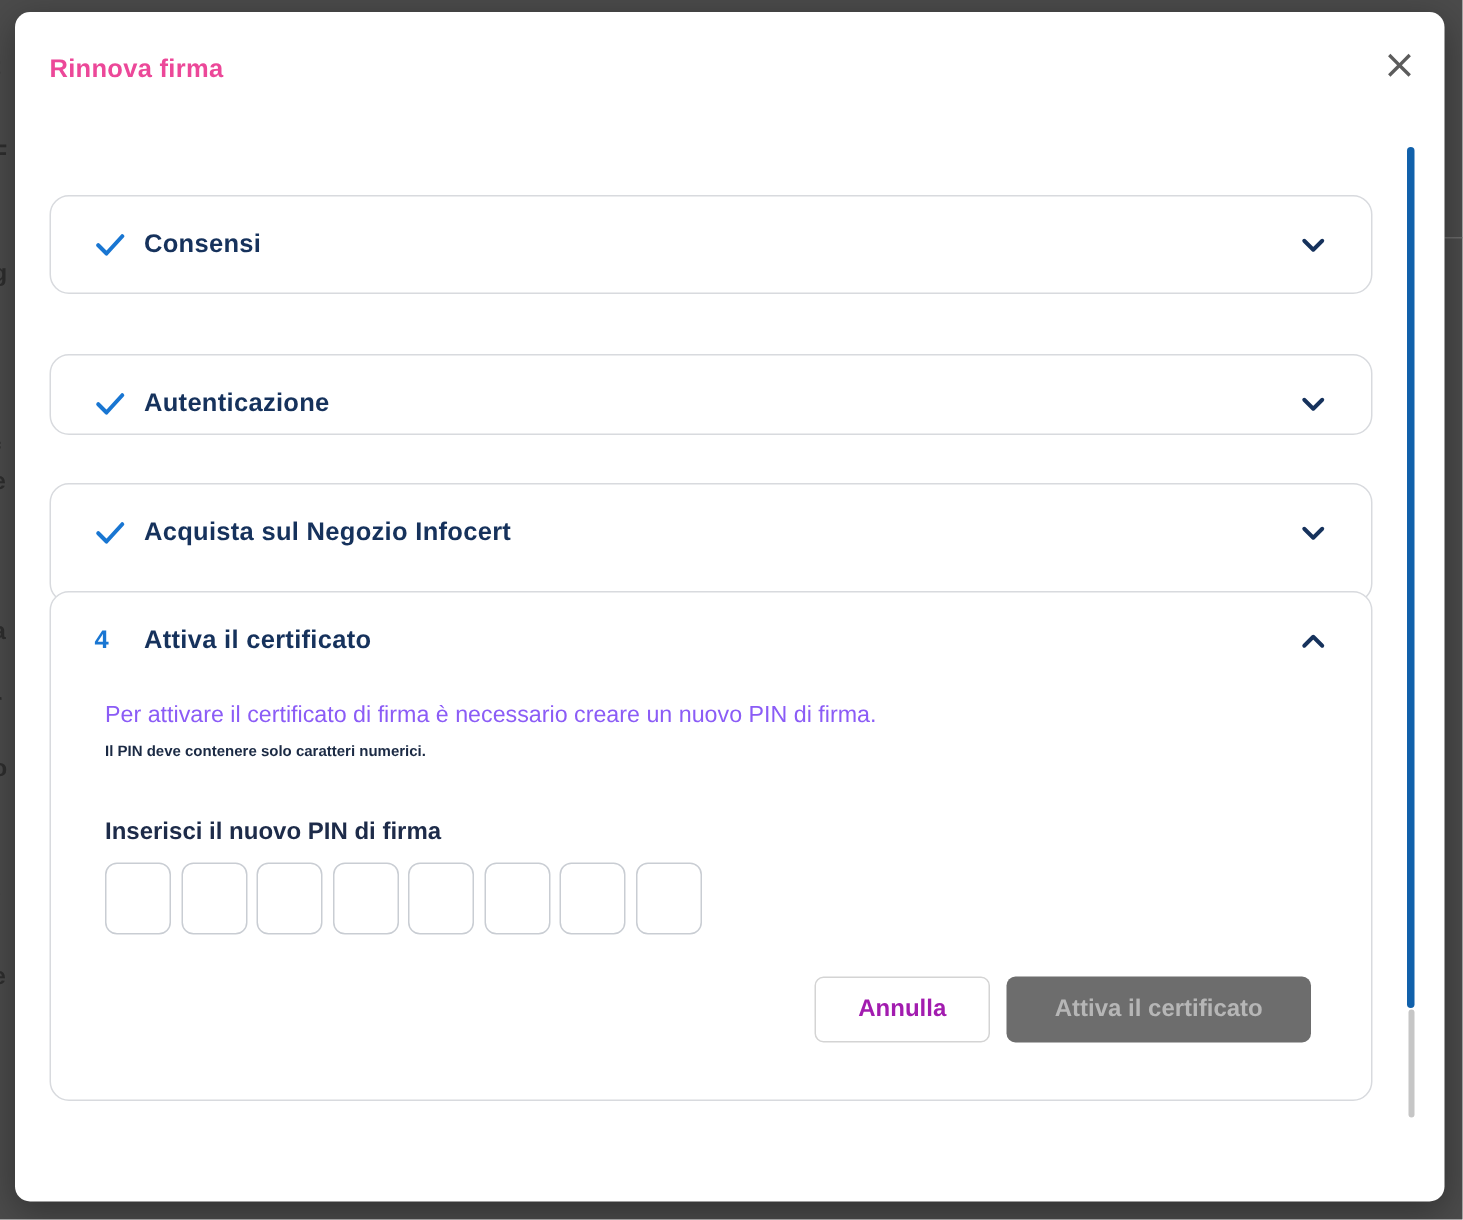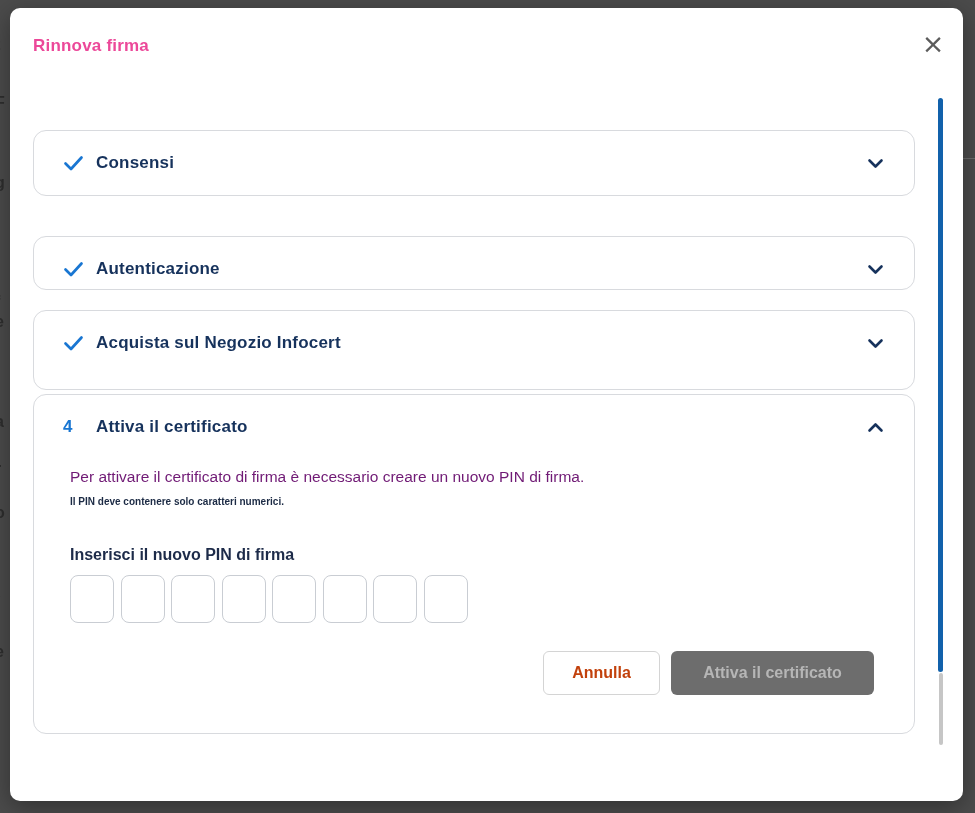--- a/index.html
+++ b/index.html
@@ -32,55 +32,55 @@
   .scrollbar { position:absolute; right:20px; top:90px; width:5px; height:647px; }
   .scrollbar .thumb { width:5px; height:574px; background:#1161ab; border-radius:3px; }
   .scrollbar .track-rest { width:4px; height:72px; background:#c6c6c6;
     border-radius:3px; margin:1px auto 0; }
 
   
   .step-card { position:absolute; left:23px; width:882px; background:#fff;
     border:1px solid #d8dade; border-radius:13px; }
   .card-1 { top:122px; height:66px; }
   .card-2 { top:228px; height:54px; }
-  .card-3 { top:302px; height:80px; }
+  .card-3 { top:314px; height:80px; }
   .card-4 { top:386px; height:340px; }
 
   .step-header { display:flex; align-items:center; height:64px;
     padding:0 30px 0 29px; cursor:pointer; background:none; border:none;
     width:100%; text-align:left; }
   .step-check { width:21px; height:17px; flex:0 0 21px; display:flex;
     align-items:center; }
   .step-number { width:21px; flex:0 0 21px; font-size:17px; font-weight:bold;
     color:#1976d2; }
   .step-label { margin-left:12px; font-size:17px; font-weight:bold;
     color:#16325c; letter-spacing:0.2px; }
   .chevron { margin-left:auto; display:flex; align-items:center; }
 
   
   .step-body { padding:6px 38px 0 36px; }
-  .desc-line1 { font-size:15.5px; color:#701a75; line-height:24px; }
+  .desc-line1 { font-size:15.5px; color:#8b5cf6; line-height:24px; }
   .desc-line2 { font-size:10px; color:#1b2a44; font-weight:bold;
     line-height:26px; }
 
   .pin-row { display:flex; gap:19px; margin-top:31px; }
   .pin-group { width:398px; }
   .pin-label { font-size:16px; font-weight:bold; color:#1d2b49;
     margin-bottom:11px; }
   .pin-boxes { display:flex; gap:6.5px; }
   .pin-input { width:44px; height:48px; border:1px solid #c9cdd3;
     border-radius:8px; background:#fff; text-align:center; font-size:18px;
     color:#16325c; outline:none; }
 
   .btn-row { display:flex; justify-content:flex-end; gap:11px; margin-top:28px;
     padding-right:2px; }
   .btn { height:44px; border-radius:6px; font-size:16px; font-weight:bold;
     font-family:"Liberation Sans", sans-serif; cursor:pointer; }
   .btn-cancel { width:117px; background:#fff; border:1px solid #d4d4d4;
-    color:#c2410c; }
+    color:#a21caf; }
   .btn-submit { width:203px; background:#6d6d6d; border:none; color:#b6b6b6;
     cursor:default; }
 </style>
 </head>
 <body>
 
 <div class="overlay-fragments">
     <span style="top: 36px;">t</span>
     <span style="top: 94px;">F</span>
     <span style="top: 174px;">g</span>

